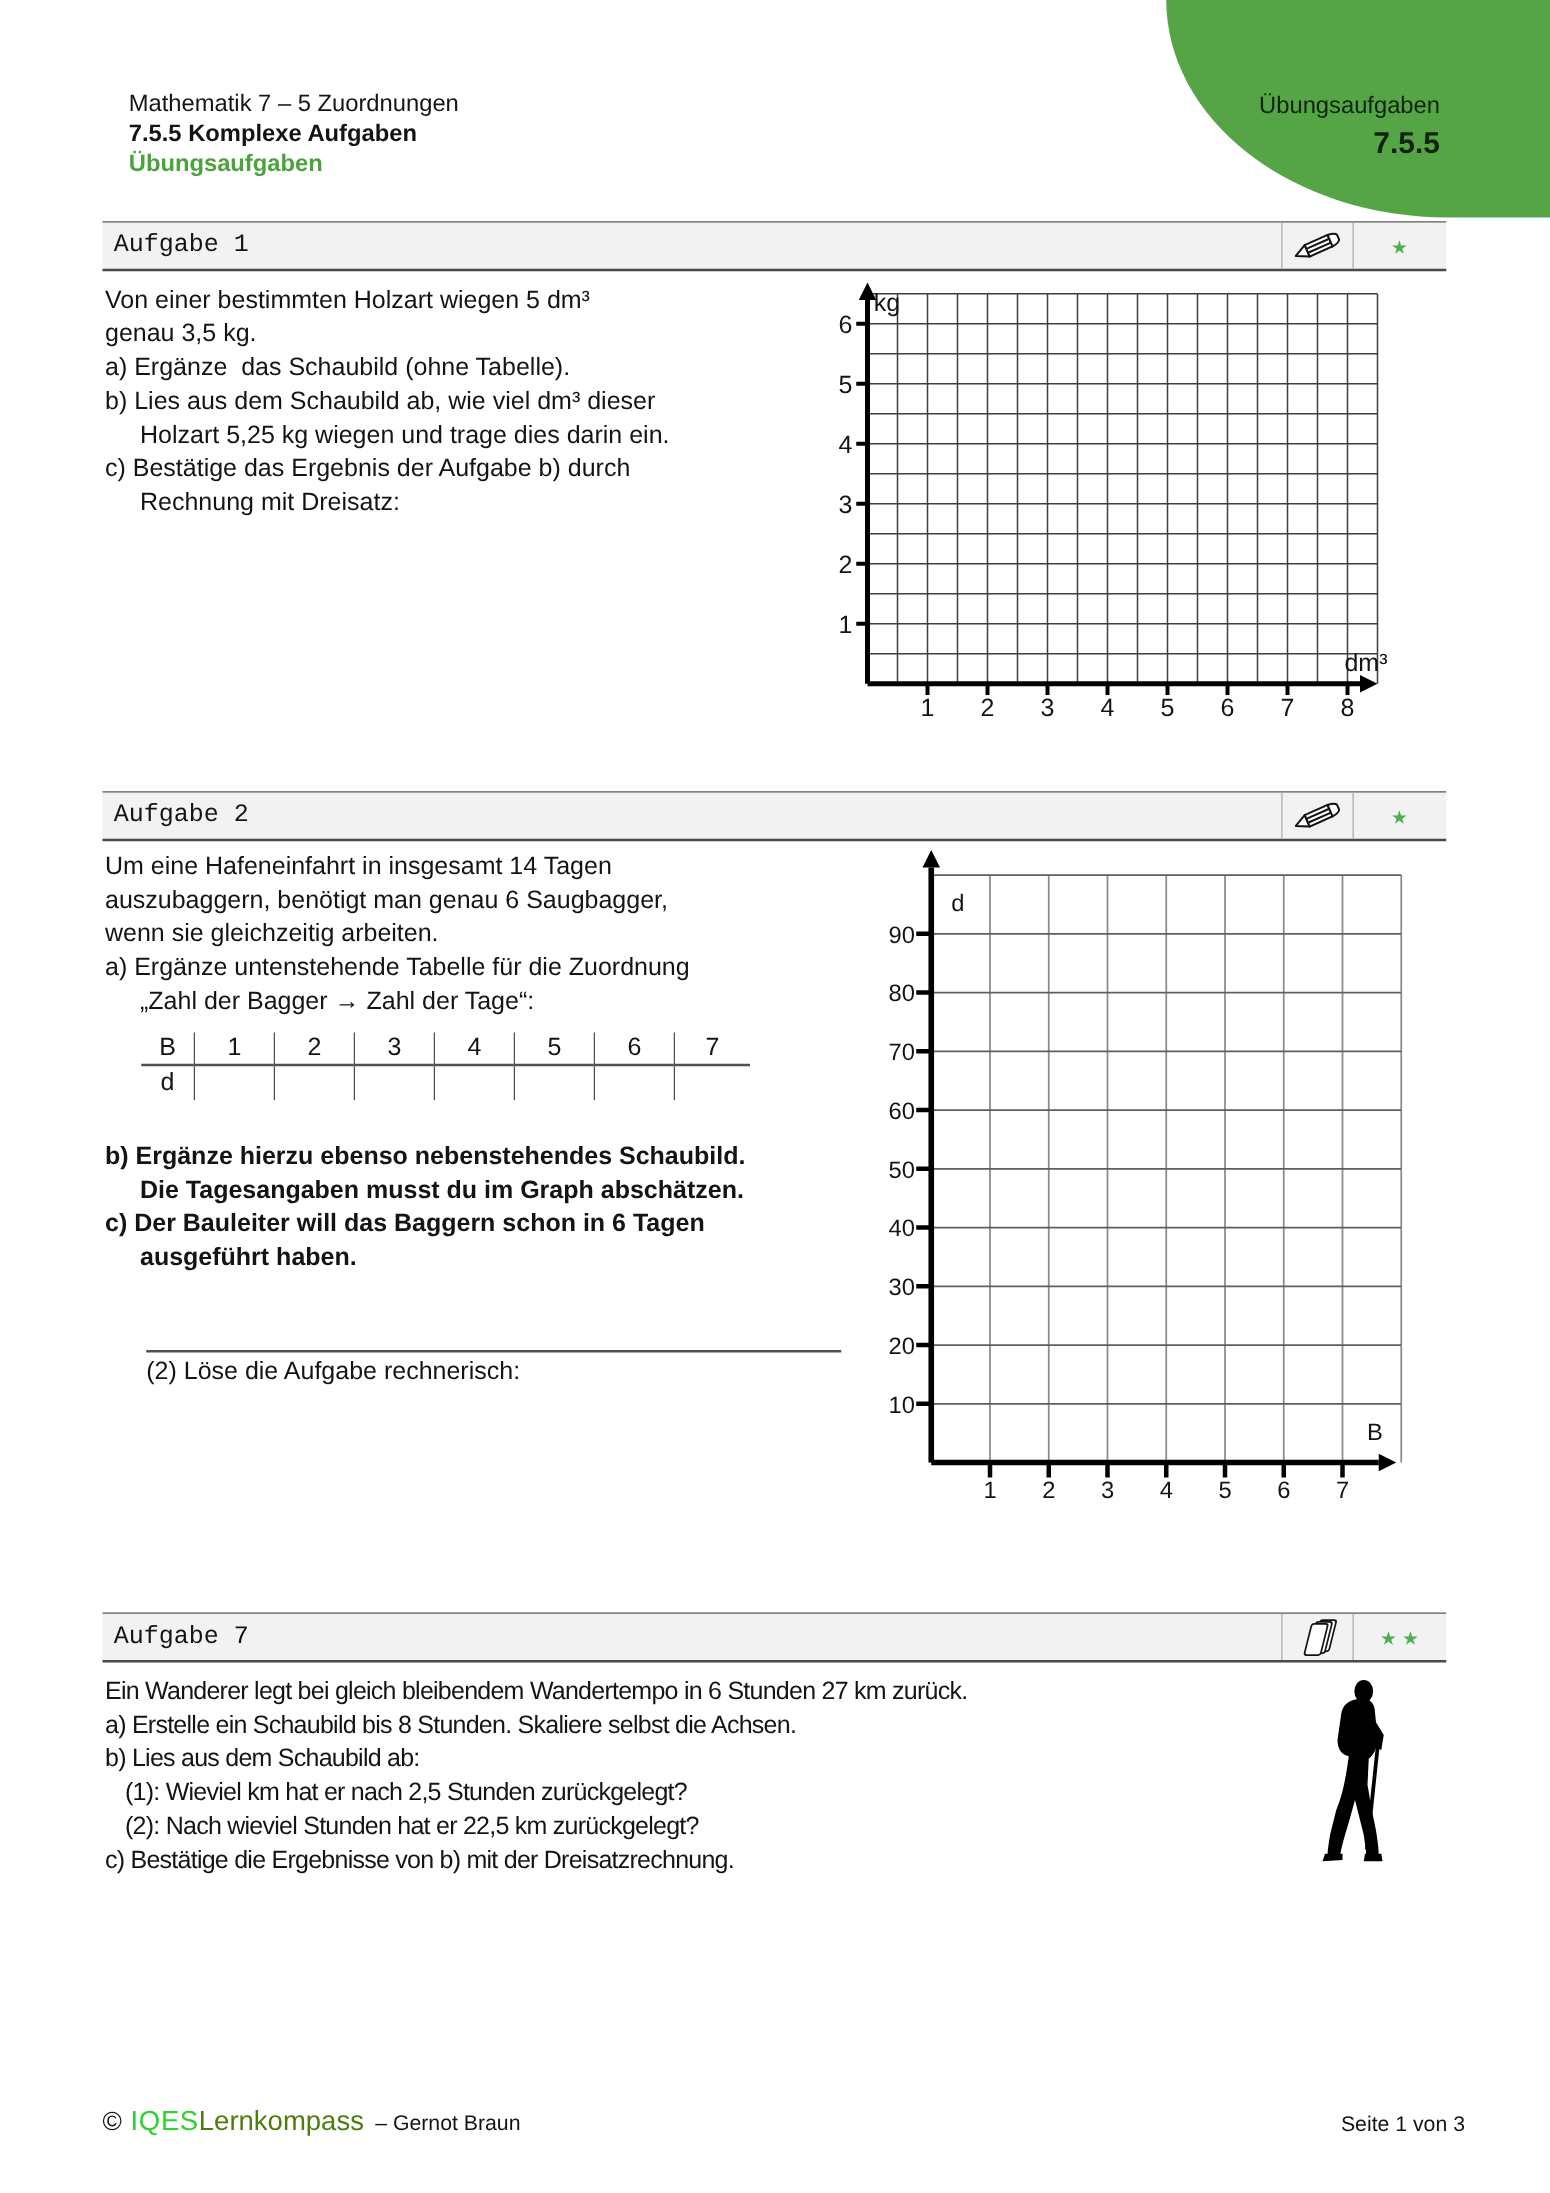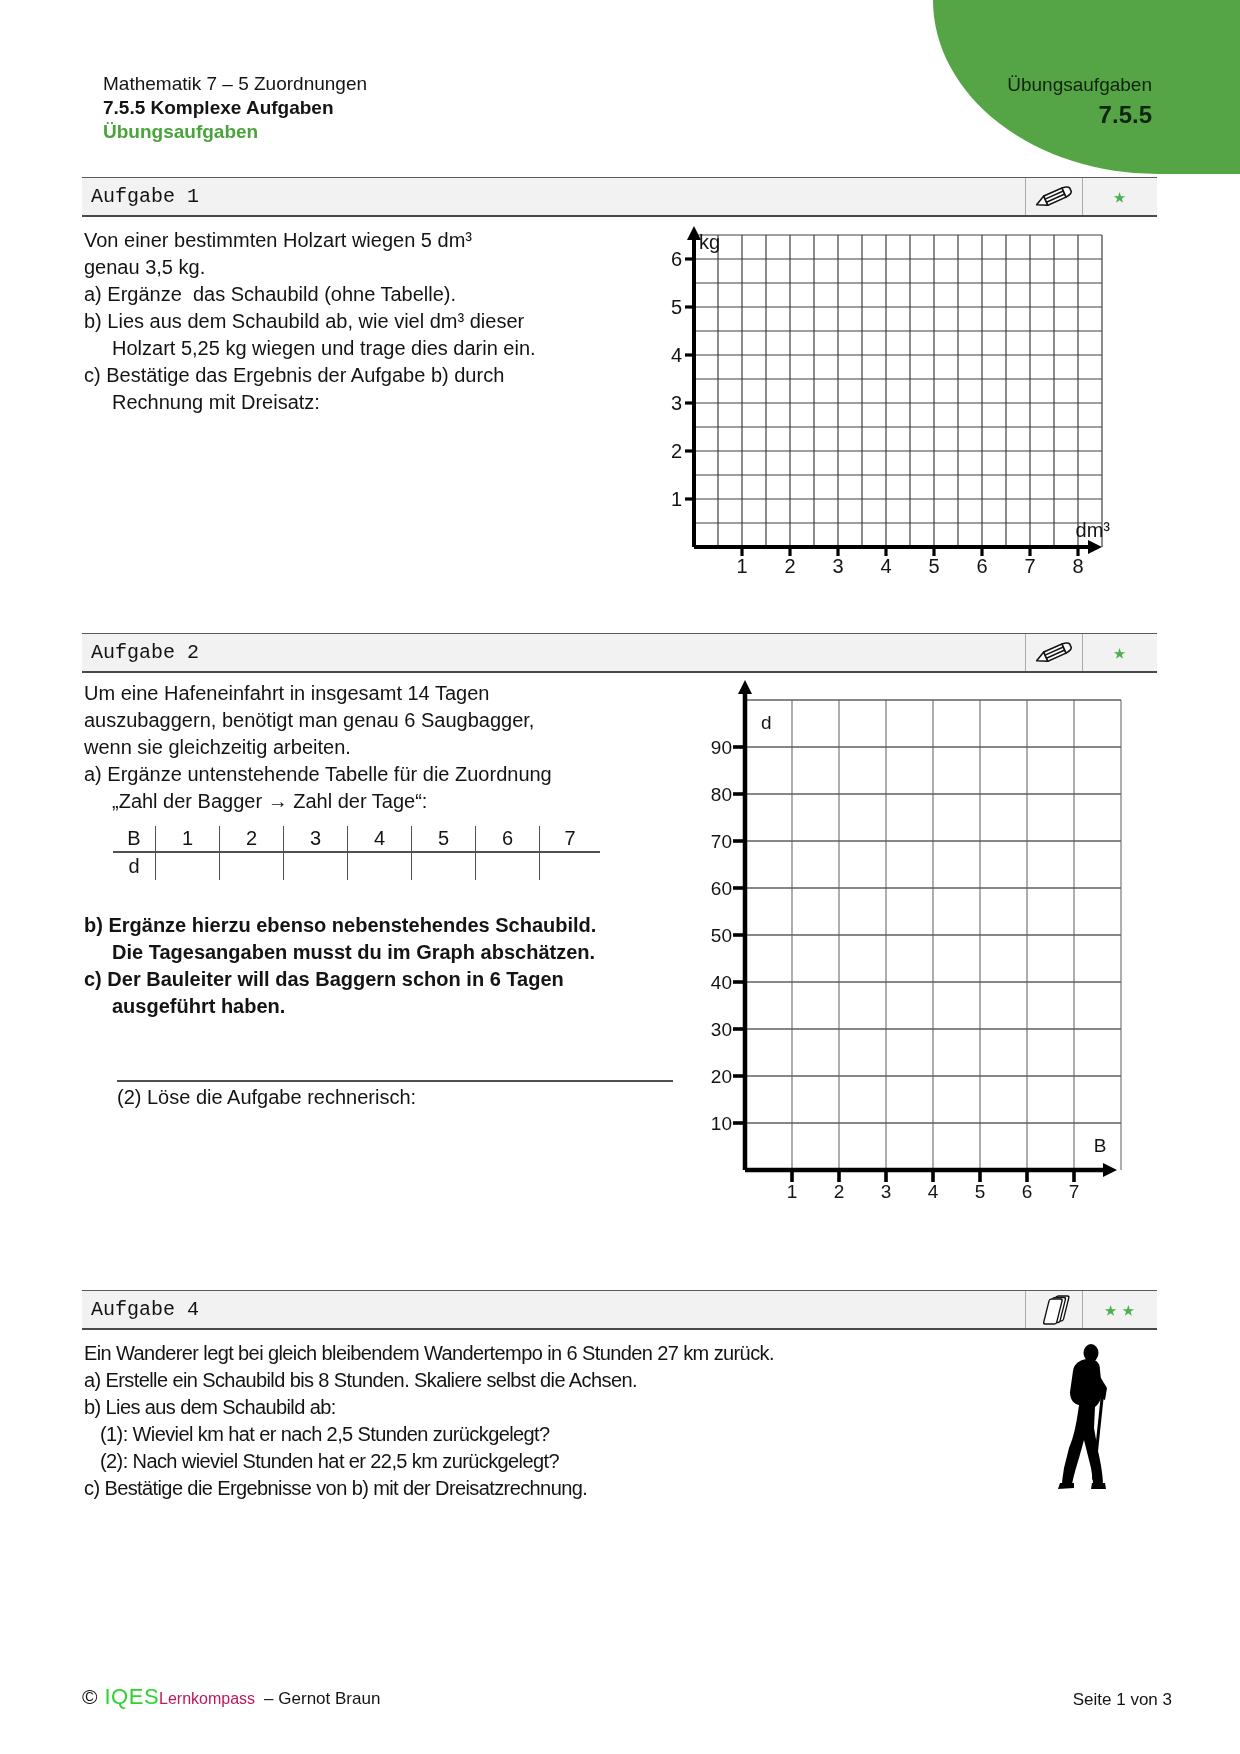--- a/index.html
+++ b/index.html
@@ -43,21 +43,21 @@
   svg text{font-family:"Liberation Sans",sans-serif;fill:#141414;}
   
   .answer-line{position:absolute;left:117px;top:1080px;width:556px;border-top:2px solid #4f4f4f;}
   .answer-prompt{position:absolute;left:117px;top:1086px;font-size:20px;}
   
   .hiker{position:absolute;left:1050px;top:1340px;}
   
   .footer-left{position:absolute;left:82px;top:1684px;display:flex;align-items:baseline;}
   .fo-copy{font-size:21px;margin-right:7px;}
   .fo-iqes{font-size:22px;color:var(--c-brand,#2fd32f);letter-spacing:0.5px;}
-  .fo-kompass{font-size:16px;color:#be185d;}
+  .fo-kompass{font-size:22px;color:#4d7c0f;}
   .fo-author{font-size:17px;margin-left:9px;}
   .footer-right{position:absolute;right:68px;top:1690px;font-size:17px;margin-left:48px;}
 </style>
 </head>
 <body>
 
 <div class="page">
 
   <div class="corner"></div>
   <div class="corner-text">
@@ -265,21 +265,21 @@
       <text x="92" y="220" text-anchor="end" font-size="19">70</text>
       <line x1="93" y1="166" x2="105" y2="166" stroke="#000" stroke-width="3.6"></line>
       <text x="92" y="173" text-anchor="end" font-size="19">80</text>
       <line x1="93" y1="119" x2="105" y2="119" stroke="#000" stroke-width="3.6"></line>
       <text x="92" y="126" text-anchor="end" font-size="19">90</text>
       <text x="460" y="524" text-anchor="middle" font-size="19">B</text>
       <text x="121" y="101" text-anchor="start" font-size="19">d</text>
     </svg>
 
   <div class="task-bar" style="top:1290px;">
-    <span class="task-title">Aufgabe 4</span>
+    <span class="task-title">Aufgabe 7</span>
     <span class="bar-cell icon-cell">
       <svg width="40" height="34" viewBox="0 0 40 34">
         <g transform="skewX(-14) translate(7,0)" fill="#fff" stroke="#141414" stroke-width="1.4">
           <rect x="16" y="3" width="13" height="25" rx="2"></rect>
           <rect x="13" y="4.5" width="13" height="25" rx="2"></rect>
           <rect x="10" y="6" width="13" height="25" rx="2"></rect>
         </g>
       </svg>
     </span>
     <span class="bar-cell star-cell">★★</span>

